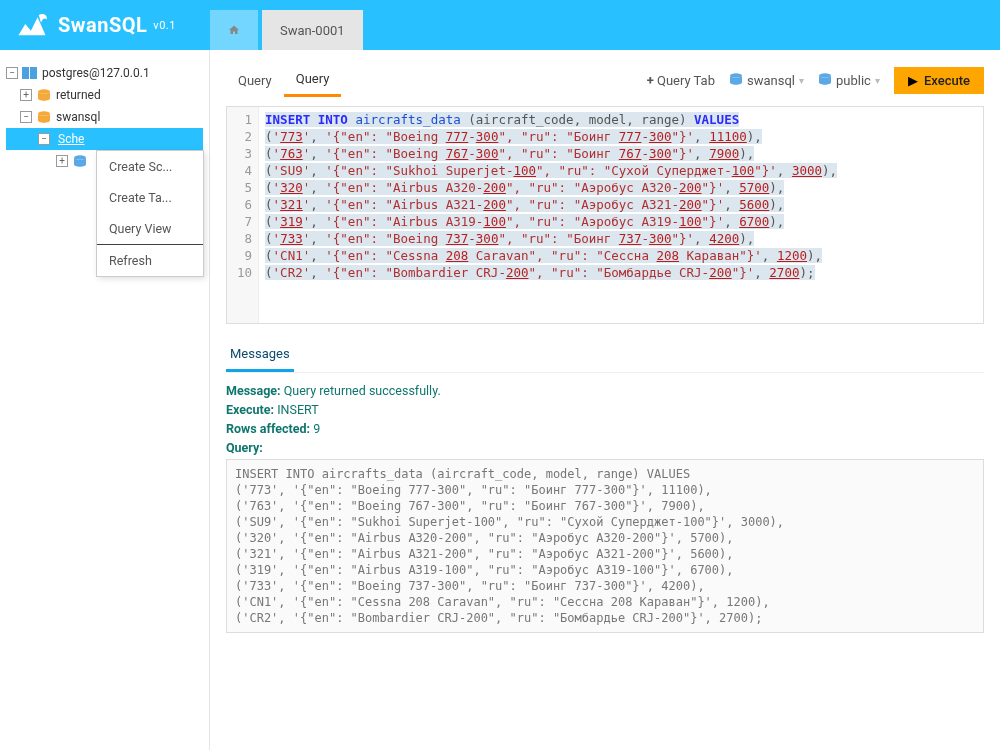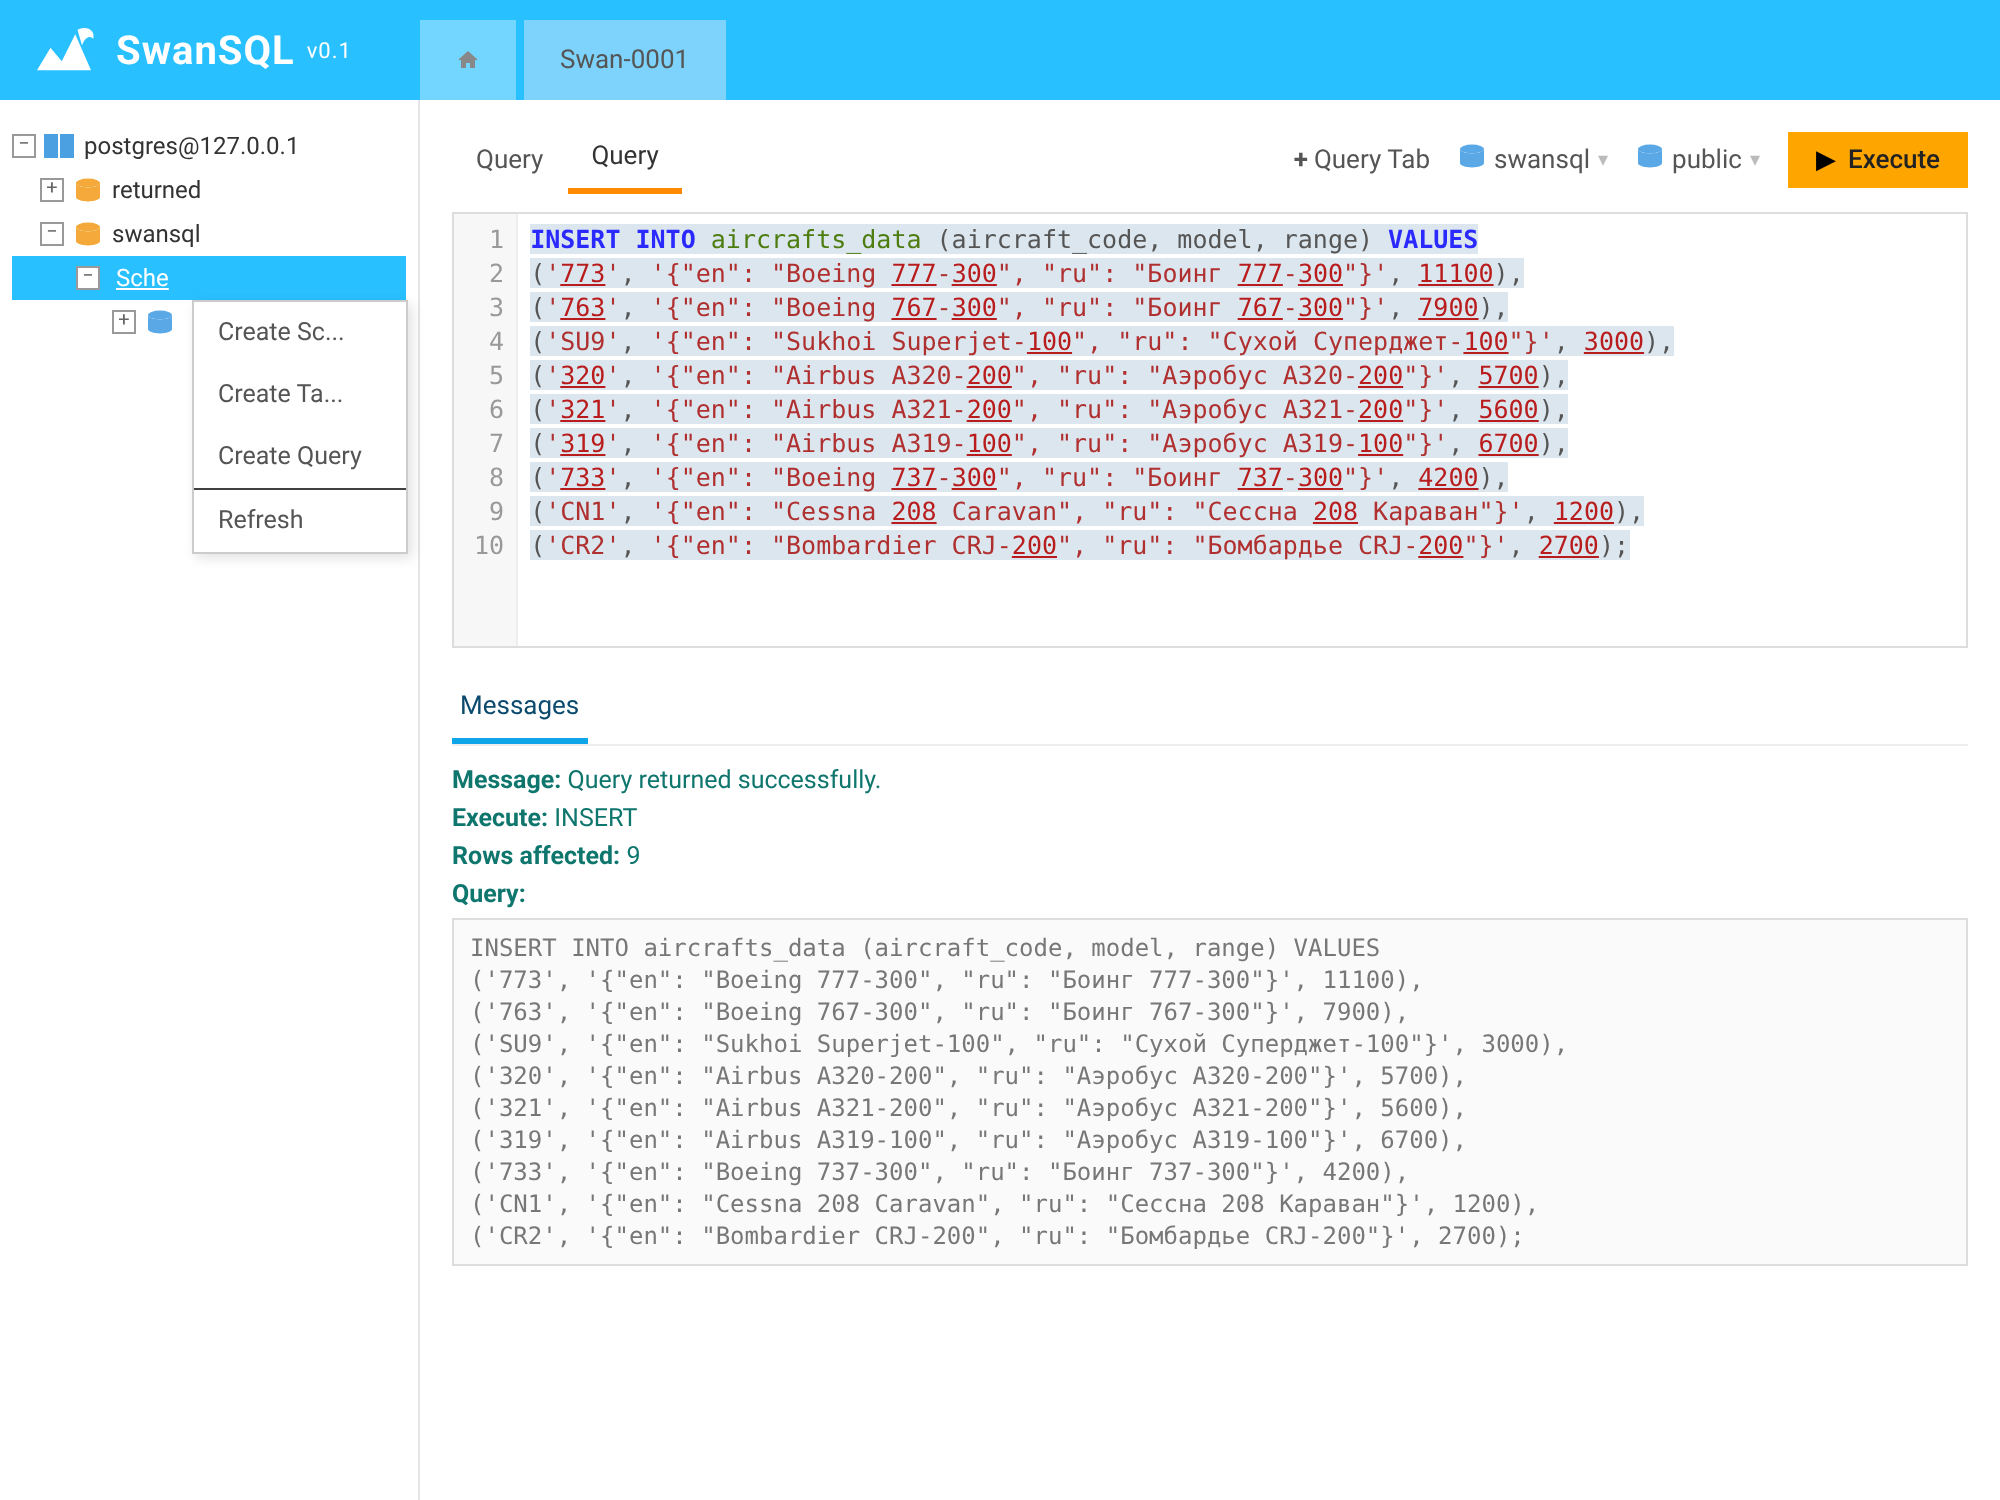--- a/index.html
+++ b/index.html
@@ -7,21 +7,21 @@
 
 
 .header { background: #29c0ff; height: 50px; display: flex; align-items: center; }
 .logo-area { display: flex; align-items: center; padding: 0 14px; width: 210px; }
 .logo-svg { width: 36px; height: 36px; }
 .brand { color: #fff; font-size: 20px; font-weight: 700; margin-left: 8px; letter-spacing: 0.5px; }
 .brand-ver { font-size: 11px; font-weight: 400; margin-left: 6px; }
 .tabbar { display: flex; align-items: flex-end; height: 100%; }
 .tab { background: rgba(255,255,255,0.35); color: #555; height: 40px; padding: 0 18px; display: flex; align-items: center; margin-right: 4px; border-radius: 0; cursor: pointer; margin-top: 10px; }
 .tab.home { width: 48px; justify-content: center; }
-.tab.active { background: #7dd3fc; }
+.tab.active { background: #e5e5e5; }
 
 
 .main { display: flex; height: calc(750px - 50px); }
 .sidebar { width: 210px; border-right: 1px solid #e5e5e5; padding: 12px 6px; font-size: 12px; color: #333; }
 .tree-row { display: flex; align-items: center; height: 22px; white-space: nowrap; }
 .tree-row.sel { background: #29c0ff; color: #fff; }
 .tree-toggle { width: 12px; height: 12px; border: 1px solid #999; display: flex; align-items: center; justify-content: center; font-size: 10px; line-height: 1; color: #666; margin-right: 4px; background: #fff; cursor: pointer; }
 .tree-ind { display: inline-block; }
 .tree-icon { width: 16px; height: 14px; margin-right: 4px; display: inline-flex; align-items: center; justify-content: center; }
 .db-cyl { width: 14px; height: 12px; }
@@ -44,21 +44,21 @@
 .exec-btn .play { margin-right: 6px; color:#000; }
 
 
 .editor { border: 1px solid #ddd; margin-top: 8px; background: #fff; font-family: Consolas, Menlo, monospace; font-size: 12.5px; height: 218px; overflow: hidden; display: flex; }
 .gutter { background: #f7f7f7; color: #999; text-align: right; padding: 4px 6px 4px 10px; border-right: 1px solid #eee; user-select: none; }
 .gutter div { height: 17px; line-height: 17px; }
 .code { padding: 4px 6px; white-space: pre; line-height: 17px; }
 .code .line { height: 17px; }
 .hl { background: #dbe6ee; display: inline; }
 .kw { color: #2a2aff; font-weight: bold; }
-.id { color: #4d7c0f; }
+.id { color: #1d4ed8; }
 .str { color: #b03030; }
 .num { color: #b91c1c; text-decoration: underline; }
 
 
 .msgs-tabbar { margin-top: 14px; }
 .msgs-tab { display: inline-block; padding: 8px 4px; border-bottom: 3px solid #0ea5e9; color: #0c4a6e; }
 .msgs-body { border-top: 1px solid #eee; padding-top: 10px; font-size: 12.5px; }
 .msg-line { color: #0f766e; margin-bottom: 4px; }
 .msg-line .lbl { font-weight: 700; }
 .query-echo { border: 1px solid #ddd; background: #fafafa; color: #777; font-family: Consolas, Menlo, monospace; font-size: 12px; padding: 6px 8px; white-space: pre; line-height: 16px; margin-top: 4px; }
@@ -139,21 +139,21 @@
             <ellipse cx="7" cy="2.5" rx="6" ry="2.2"></ellipse>
             <path d="M1 2.5v7c0 1.2 2.7 2.2 6 2.2s6-1 6-2.2v-7c0 1.2-2.7 2.2-6 2.2S1 3.7 1 2.5z"></path>
           </svg>
       </span>
     </div>
   </div>
 
   <div class="ctxmenu">
     <div>Create Sc...</div>
     <div>Create Ta...</div>
-    <div>Create Query</div>
+    <div>Query View</div>
     <div class="sep">Refresh</div>
   </div>
 
   <div class="content">
     <div class="toolbar">
       <div class="qtab">Query</div>
       <div class="qtab active">Query</div>
       <div class="toolbar-spacer"></div>
       <div class="tool-item">
         <span style="font-weight:bold;margin-right:3px;">+</span>

